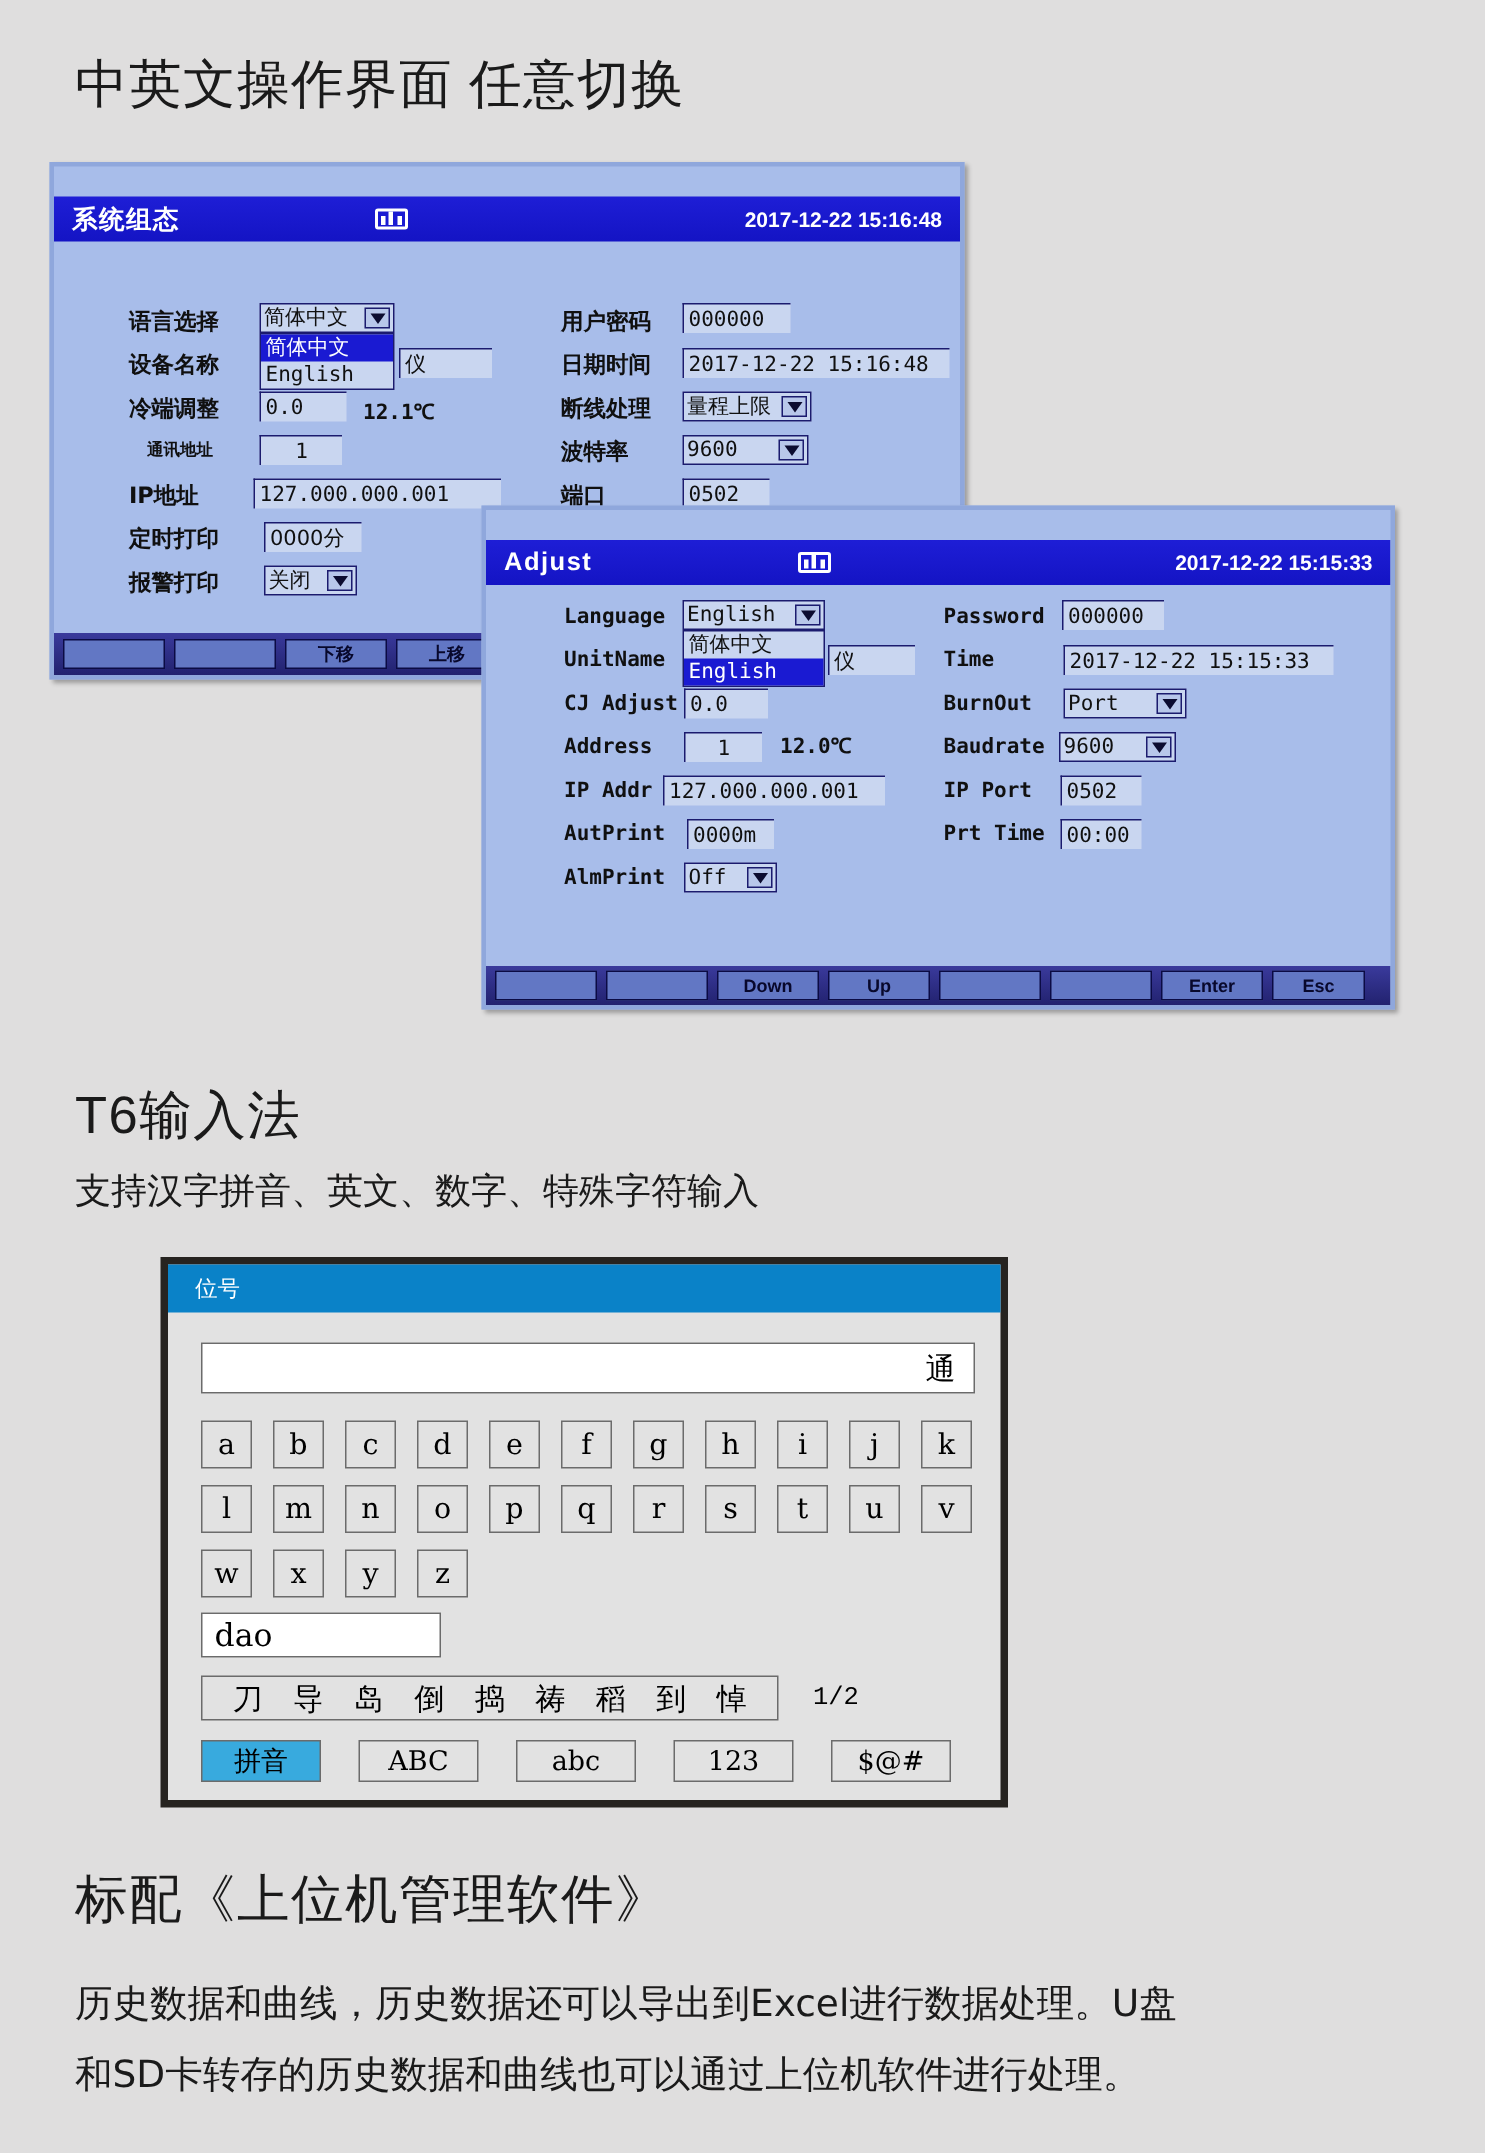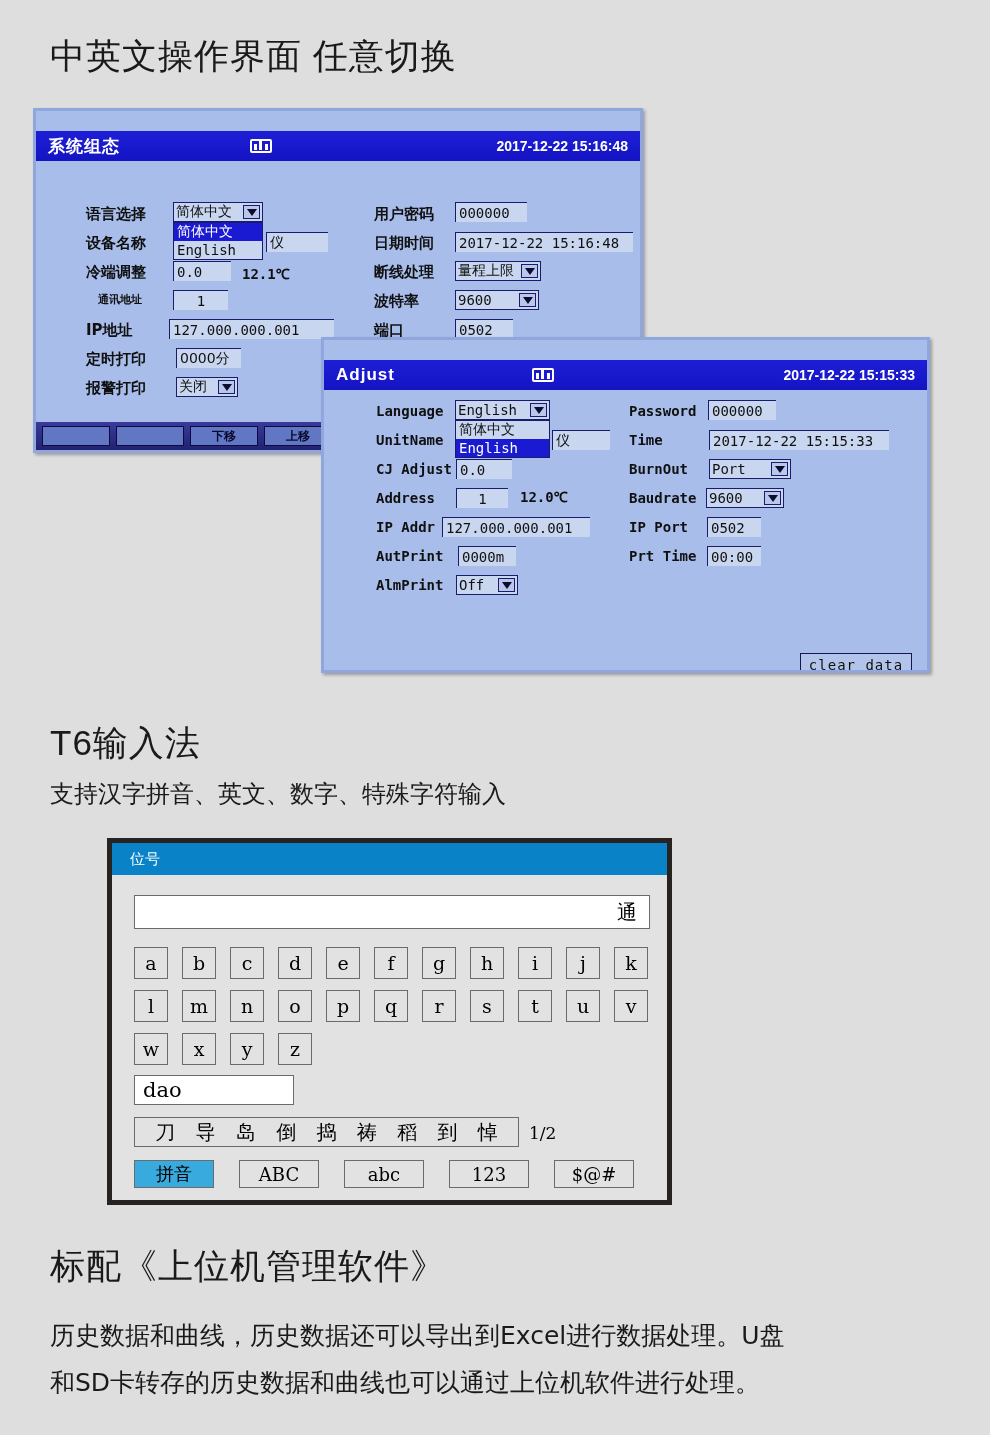--- a/index.html
+++ b/index.html
@@ -466,20 +466,30 @@
 
     <div class="lbl" style="left:305px; top:129px; font-size:14px;">IP Port</div>
     <div class="fld" style="left:383px; top:127px; width:54px; height:20px; font-size:14px;">0502</div>
 
     <div class="lbl" style="left:305px; top:158px; font-size:14px;">Prt Time</div>
     <div class="fld" style="left:383px; top:156px; width:54px; height:20px; font-size:14px;">00:00</div>
 
     <div class="cleardata" style="left:476px; top:263px; width:112px; height:24px;">clear data</div>
   </div>
 
+  <div class="btnbar" style="height:26px;">
+    <div class="fbtn" style="width:68px;"></div>
+    <div class="fbtn" style="width:68px;"></div>
+    <div class="fbtn" style="width:68px;">Down</div>
+    <div class="fbtn" style="width:68px;">Up</div>
+    <div class="fbtn" style="width:68px;"></div>
+    <div class="fbtn" style="width:68px;"></div>
+    <div class="fbtn" style="width:68px;">Enter</div>
+    <div class="fbtn" style="width:62px;">Esc</div>
+  </div>
 </div>
 
 <div class="h-main" style="left:50px; top:720px;">T6输入法</div>
 <div class="h-sub" style="left:50px; top:778px;">支持汉字拼音、英文、数字、特殊字符输入</div>
 
 <div id="kbd" style="left:107px; top:838px; width:565px; height:367px;">
 
   <div class="kbd-title">
     <span>位号</span>
   </div>
@@ -523,21 +533,21 @@
       <span>刀</span>
       <span>导</span>
       <span>岛</span>
       <span>倒</span>
       <span>捣</span>
       <span>祷</span>
       <span>稻</span>
       <span>到</span>
       <span>悼</span>
     </div>
-    <div class="pagenum" style="left:417px; top:248px;">1/2</div>
+    <div class="pagenum" style="left:430px; top:248px;font-family:Liberation Mono, monospace;">1/2</div>
 
     <div class="mkey active" style="left:22px;  top:285px; width:80px; height:28px;">拼音</div>
     <div class="mkey" style="left:127px; top:285px; width:80px; height:28px;">ABC</div>
     <div class="mkey" style="left:232px; top:285px; width:80px; height:28px;">abc</div>
     <div class="mkey" style="left:337px; top:285px; width:80px; height:28px;">123</div>
     <div class="mkey" style="left:442px; top:285px; width:80px; height:28px;">$@#</div>
   </div>
 </div>
 
 <div class="h-main" style="left:50px; top:1243px;">标配《上位机管理软件》</div>

